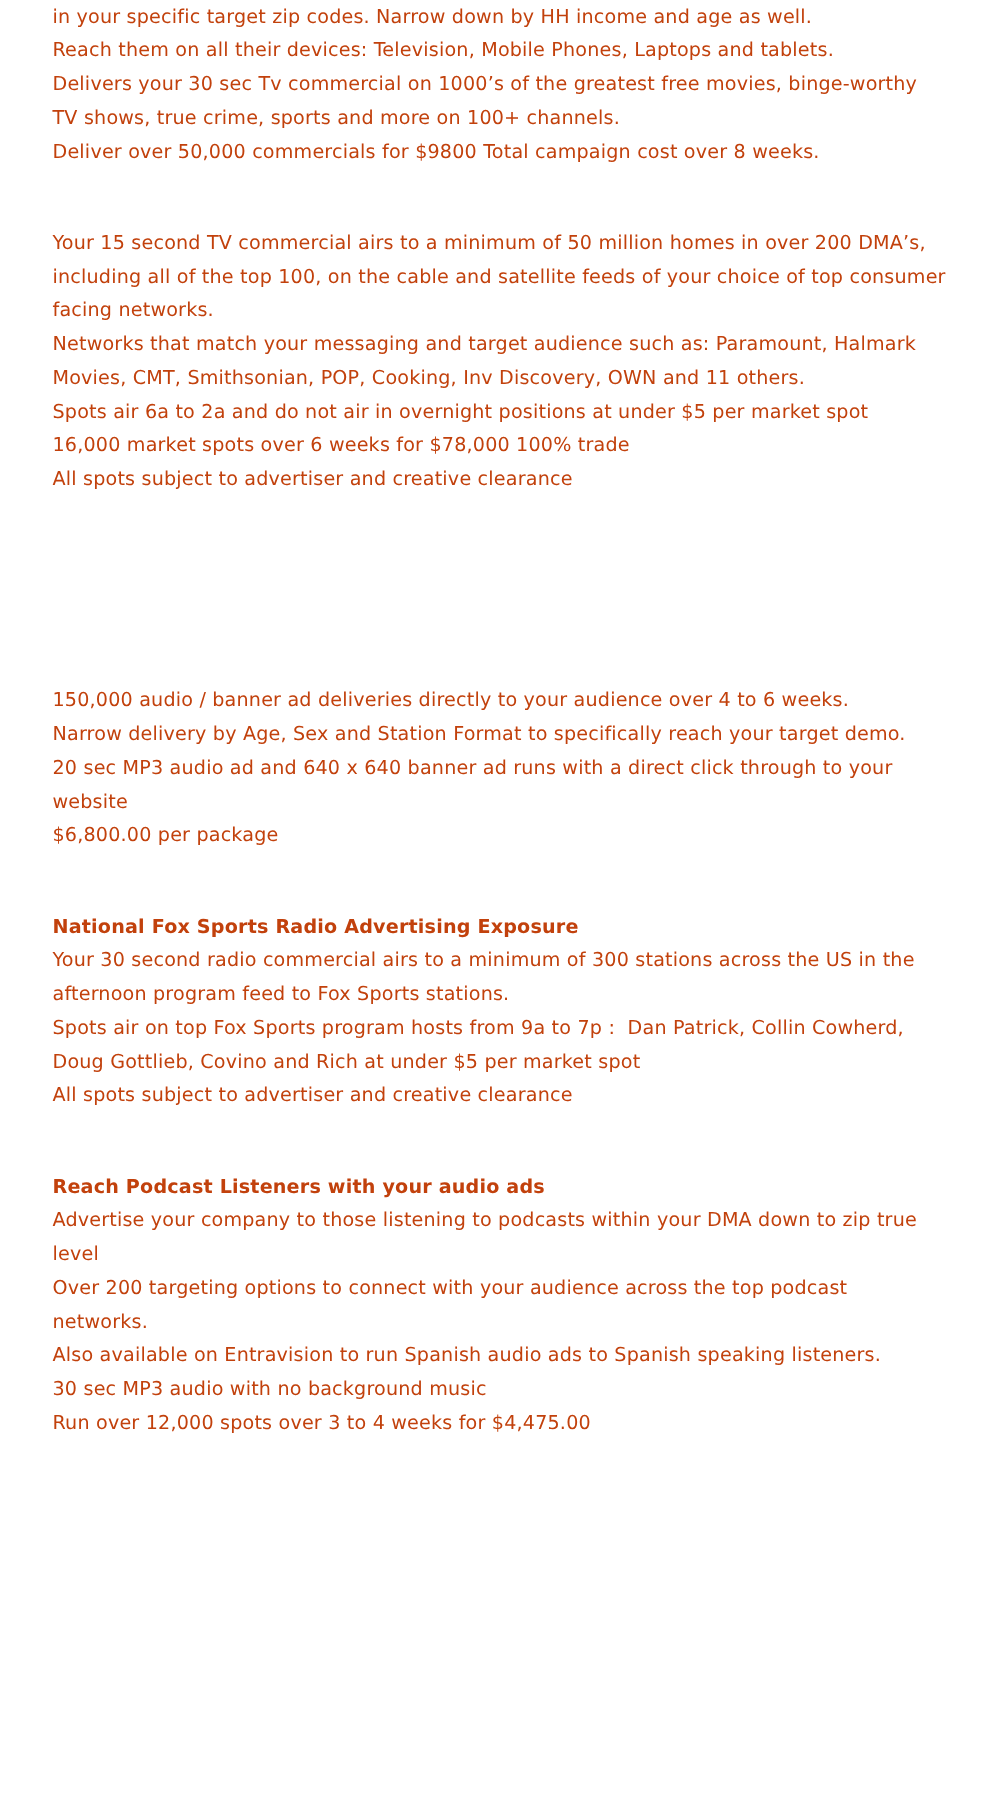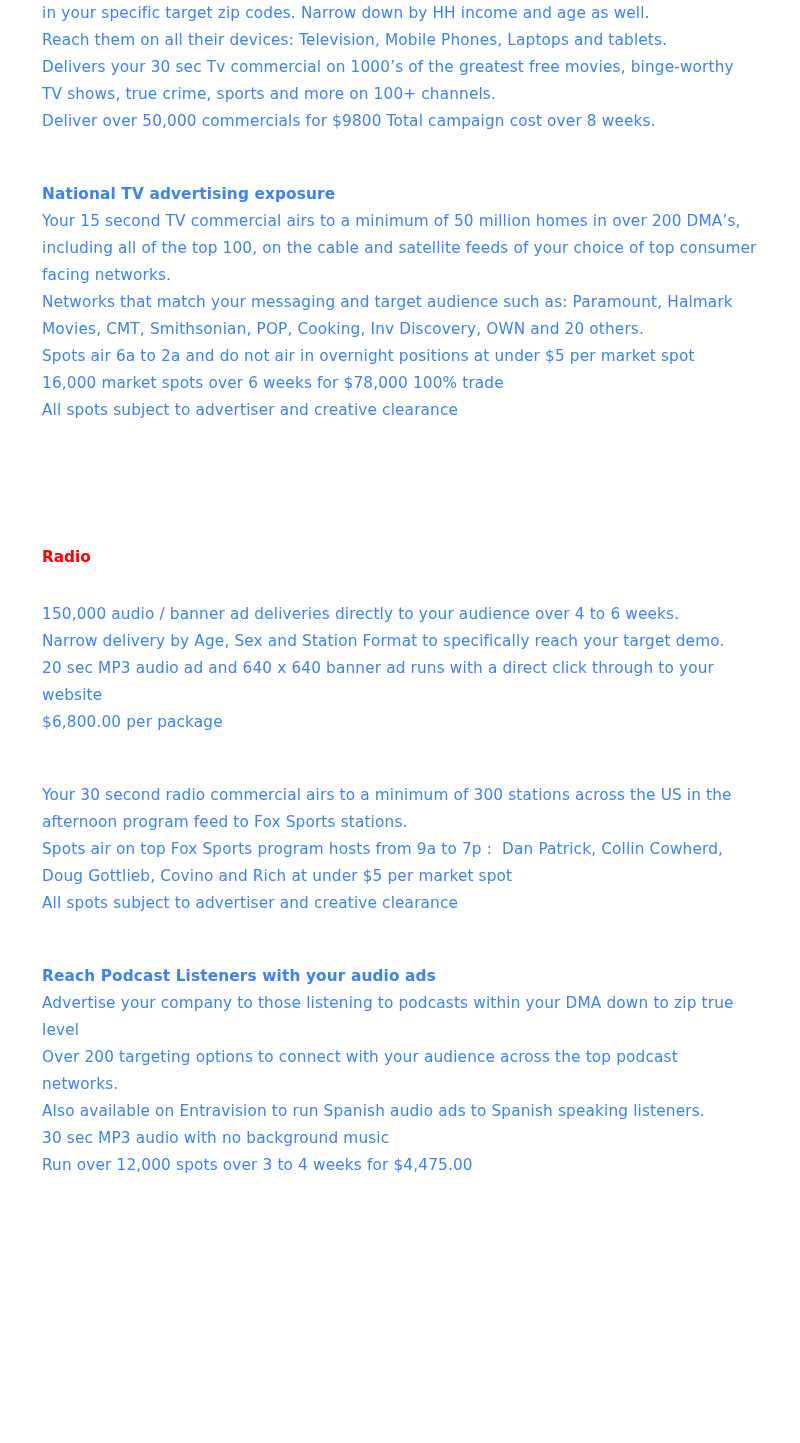--- a/index.html
+++ b/index.html
@@ -17,21 +17,21 @@
     position: relative;
     width: 800px;
     min-height: 1443px;
     padding: 0 42px 0 42px;
     box-sizing: border-box;
   }
   .line {
     font-size: 15.3px;
     line-height: 27px;
     letter-spacing: 0.01em;
-    color: #3b82f6;
+    color: #c2410c;
     white-space: pre-wrap;
   }
   .bold {
     font-weight: bold;
   }
   .heading-red {
     font-weight: bold;
     color: #ff0000;
     font-size: 15.3px;
     line-height: 27px;
@@ -51,46 +51,43 @@
   <div class="block">
     <div class="line">in your specific target zip codes. Narrow down by HH income and age as well.</div>
     <div class="line">Reach them on all their devices: Television, Mobile Phones, Laptops and tablets.</div>
     <div class="line">Delivers your 30 sec Tv commercial on 1000’s of the greatest free movies, binge-worthy TV shows, true crime, sports and more on 100+ channels.</div>
     <div class="line">Deliver over 50,000 commercials for $9800 Total campaign cost over 8 weeks.</div>
   </div>
 
   <div class="spacer-lg"></div>
 
   <div class="block">
-    <div class="line bold">National TV advertising exposure</div>
     <div class="line">Your 15 second TV commercial airs to a minimum of 50 million homes in over 200 DMA’s, including all of the top 100, on the cable and satellite feeds of your choice of top consumer facing networks.</div>
-    <div class="line">Networks that match your messaging and target audience such as: Paramount, Halmark Movies, CMT, Smithsonian, POP, Cooking, Inv Discovery, OWN and 20 others.</div>
+    <div class="line">Networks that match your messaging and target audience such as: Paramount, Halmark Movies, CMT, Smithsonian, POP, Cooking, Inv Discovery, OWN and 11 others.</div>
     <div class="line">Spots air 6a to 2a and do not air in overnight positions at under $5 per market spot</div>
     <div class="line">16,000 market spots over 6 weeks for $78,000 100% trade</div>
     <div class="line">All spots subject to advertiser and creative clearance</div>
   </div>
 
   <div class="spacer-xl"></div>
 
-  <div class="block">
-    <div class="heading-red">Radio</div>
-  </div>
 
   <div class="spacer-md"></div>
 
   <div class="block">
     <div class="line">150,000 audio / banner ad deliveries directly to your audience over 4 to 6 weeks.</div>
     <div class="line">Narrow delivery by Age, Sex and Station Format to specifically reach your target demo.</div>
     <div class="line">20 sec MP3 audio ad and 640 x 640 banner ad runs with a direct click through to your website</div>
     <div class="line">$6,800.00 per package</div>
   </div>
 
   <div class="spacer-lg"></div>
 
   <div class="block">
+    <div class="line bold">National Fox Sports Radio Advertising Exposure</div>
     <div class="line">Your 30 second radio commercial airs to a minimum of 300 stations across the US in the afternoon program feed to Fox Sports stations.</div>
     <div class="line">Spots air on top Fox Sports program hosts from 9a to 7p :  Dan Patrick, Collin Cowherd, Doug Gottlieb, Covino and Rich at under $5 per market spot</div>
     <div class="line">All spots subject to advertiser and creative clearance</div>
   </div>
 
   <div class="spacer-lg"></div>
 
   <div class="block">
     <div class="line bold">Reach Podcast Listeners with your audio ads</div>
     <div class="line">Advertise your company to those listening to podcasts within your DMA down to zip true level</div>

